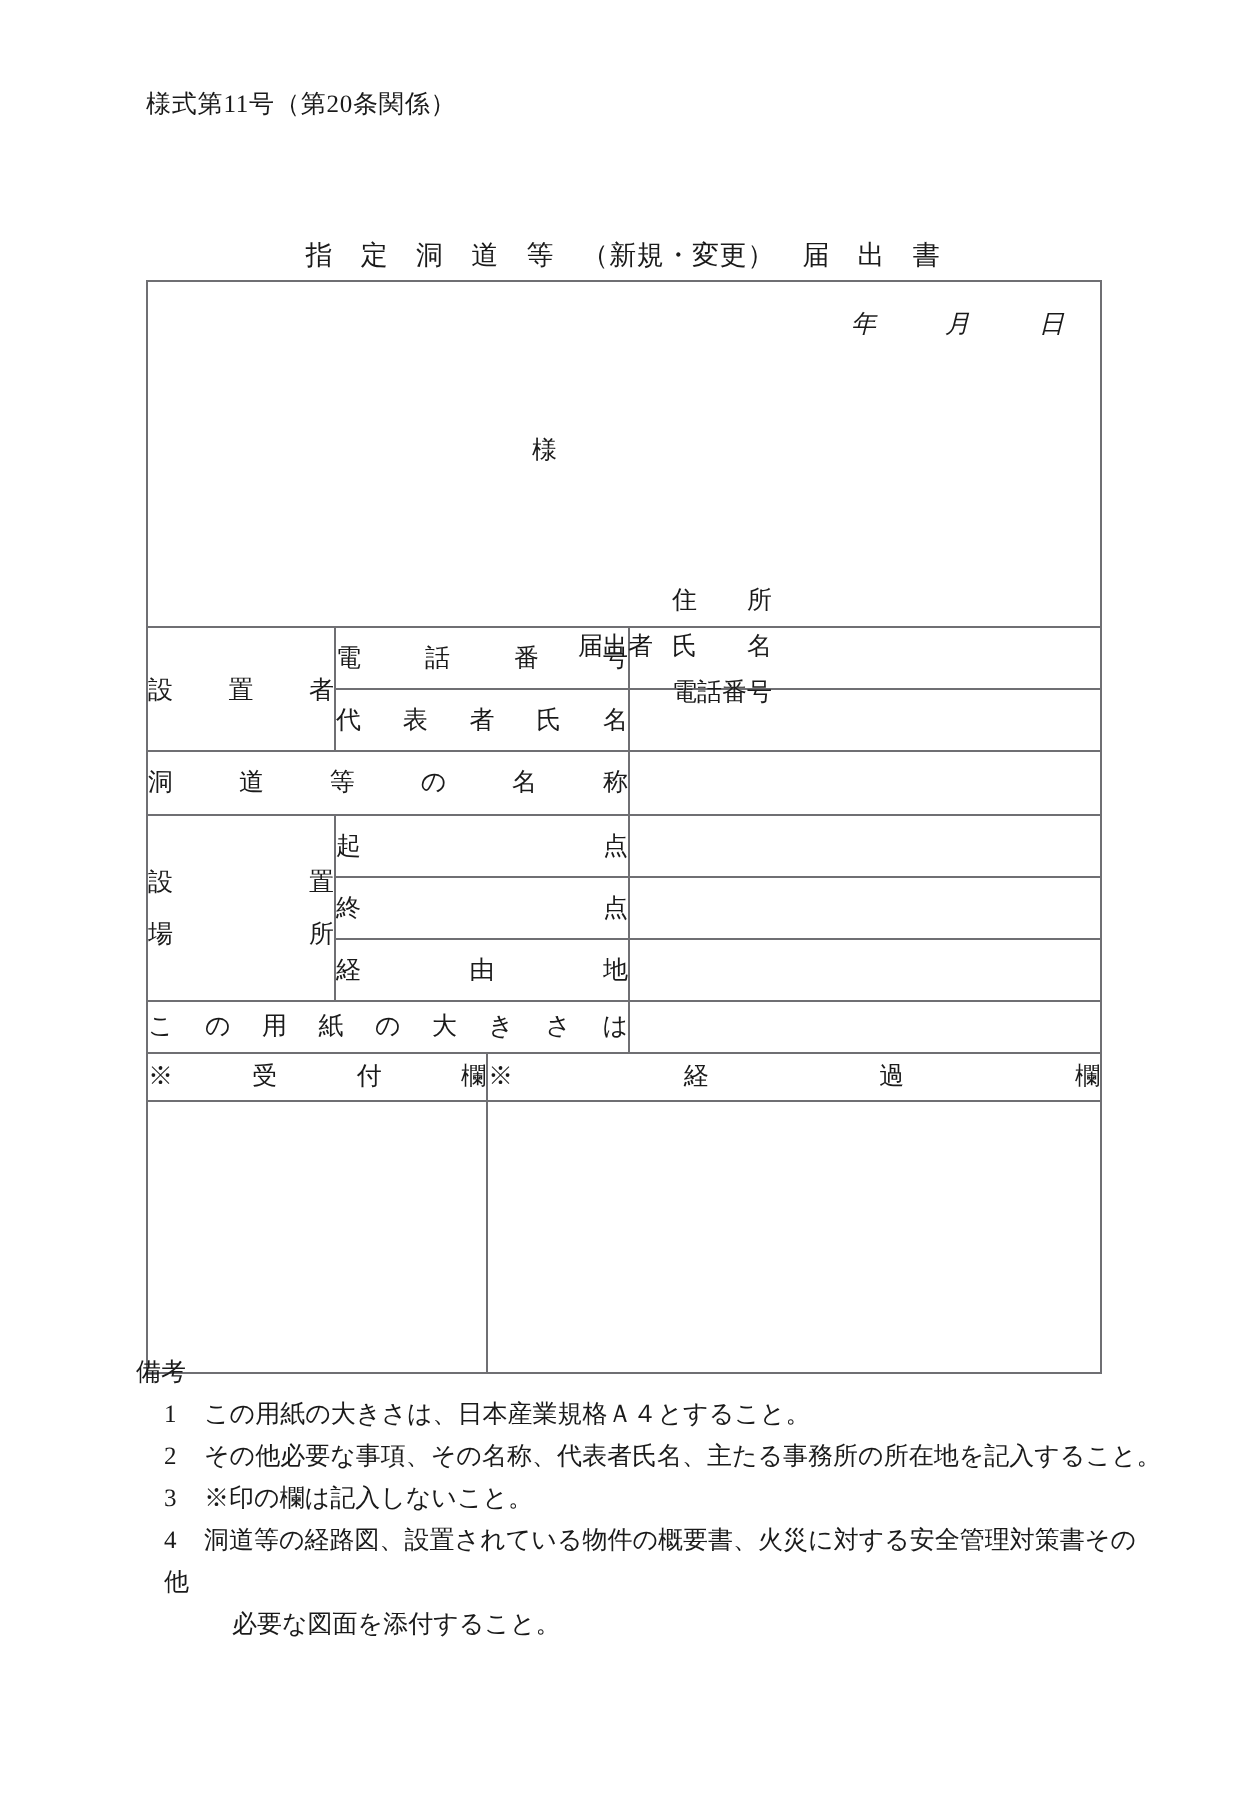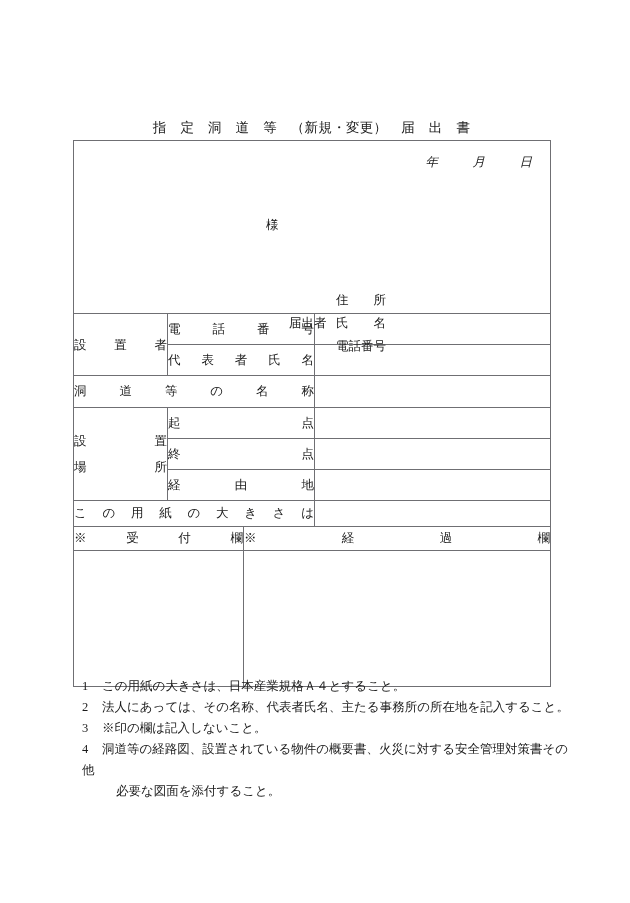--- a/index.html
+++ b/index.html
@@ -175,20 +175,21 @@
   .note-cont {
     display: block;
     padding-left: 34px;
   }
 </style>
 </head>
 <body>
 
 <div class="page">
 
+  <div class="form-no">様式第11号（第20条関係）</div>
 
   <div class="doc-title">指　定　洞　道　等　（新規・変更）　届　出　書</div>
 
   <table class="form-table">
     <colgroup>
       <col style="width:94px">
       <col style="width:76px">
       <col style="width:71px">
       <col style="width:236px">
     </colgroup>
@@ -283,27 +284,28 @@
 
       <tr class="r-blank">
         <td class="blank-fill" colspan="2"></td>
         <td class="blank-fill" colspan="2"></td>
       </tr>
 
     </tbody>
   </table>
 
   <div class="remarks">
+    <span class="remarks-title">備考</span>
 
     <span class="note">
       <span class="num">1</span><span>この用紙の大きさは、日本産業規格Ａ４とすること。</span>
     </span>
 
     <span class="note">
-      <span class="num">2</span><span>法人にあっては、その名称、代表者氏名、主たる事務所の所在地を記入すること。</span>
+      <span class="num">2</span><span>その他必要な事項、その名称、代表者氏名、主たる事務所の所在地を記入すること。</span>
     </span>
 
     <span class="note">
       <span class="num">3</span><span>※印の欄は記入しないこと。</span>
     </span>
 
     <span class="note-wrap">
       <span class="num">4</span><span>洞道等の経路図、設置されている物件の概要書、火災に対する安全管理対策書その他</span>
       <span class="note-cont">必要な図面を添付すること。</span>
     </span>

